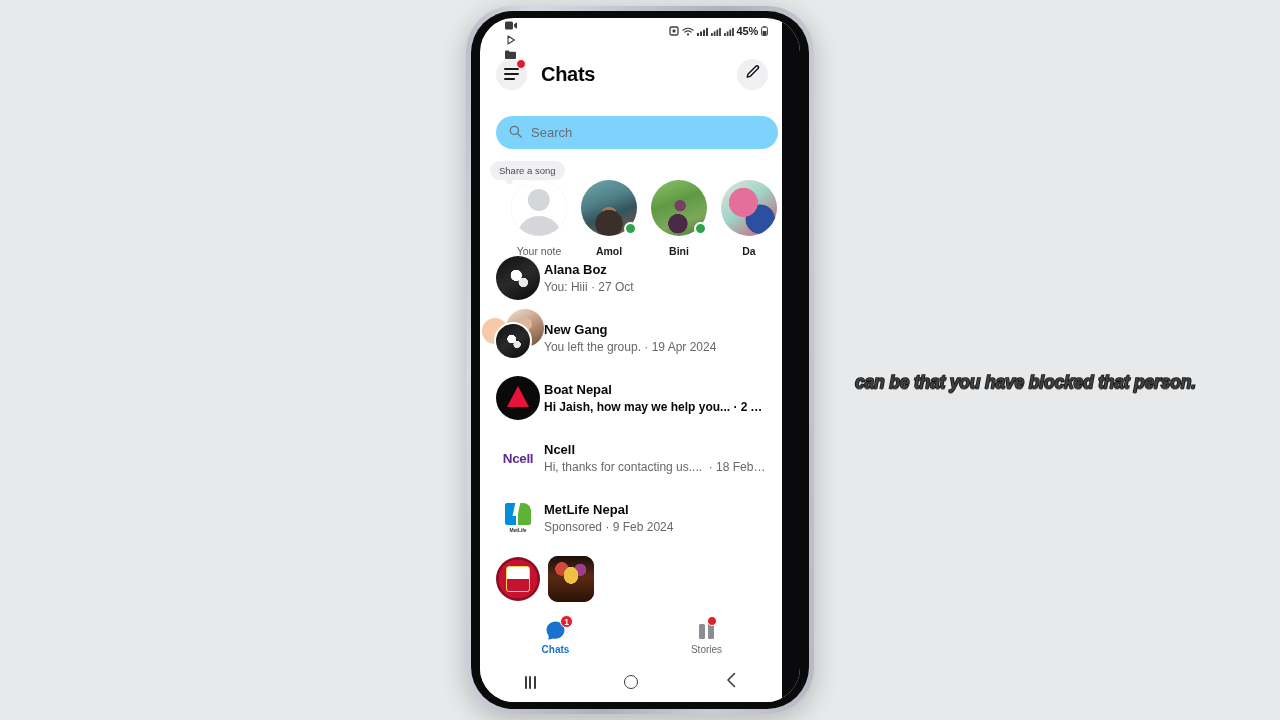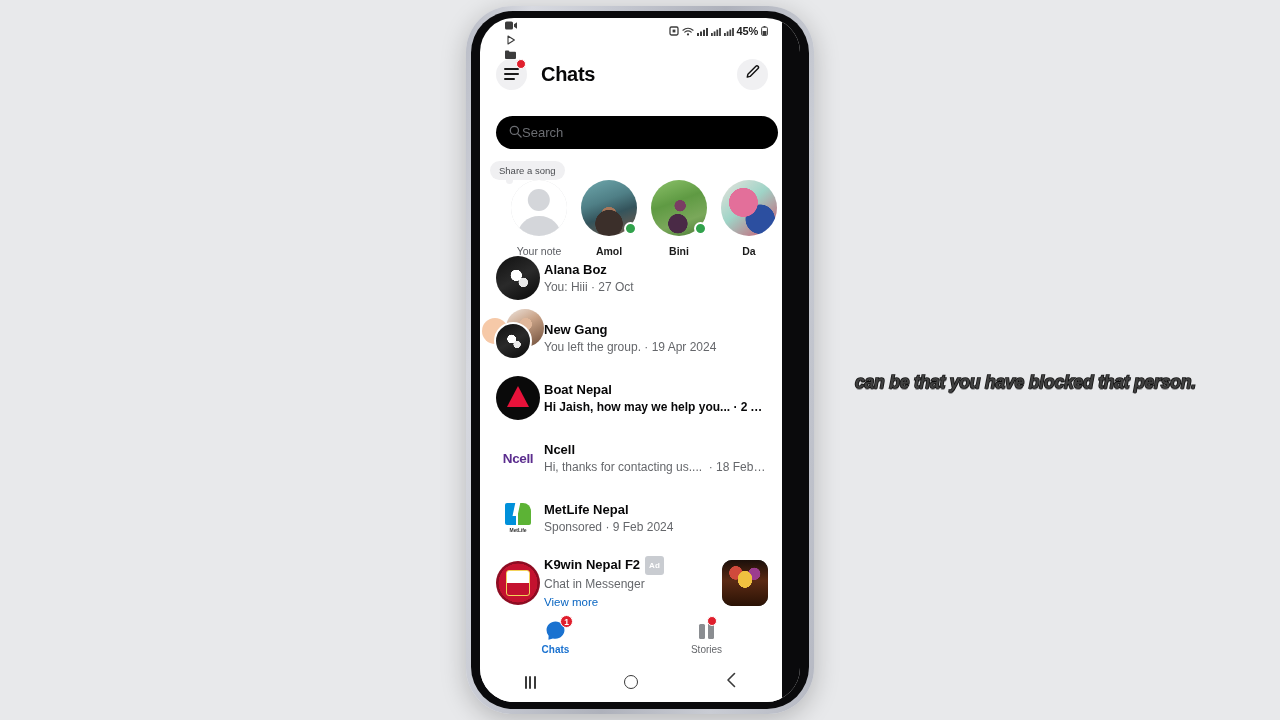--- a/index.html
+++ b/index.html
@@ -67,22 +67,22 @@
     margin-left:14px;font-size:20px;font-weight:bold;color:#080809;letter-spacing:-.3px;
   }
   #compose-btn{
     margin-left:auto;width:31px;height:31px;border-radius:50%;
     background:#f0f0f2;display:flex;align-items:center;justify-content:center;cursor:pointer;
   }
 
   
   #search-bar{
     position:absolute;left:16px;top:98px;width:282px;height:33px;
-    background:#000000;border-radius:18px;display:flex;align-items:center;
-    padding:0 13px;box-sizing:border-box;
+    background:#7dd3fc;border-radius:18px;display:flex;align-items:center;
+    padding:0 13px;box-sizing:border-box;gap:9px;
   }
   #search-placeholder{font-size:13px;color:#6b6d72;}
 
   
   #notes-row{
     position:absolute;left:0;top:140px;width:302px;height:95px;
     display:flex;gap:0px;padding-left:24px;box-sizing:border-box;
   }
   .note-cell{width:70px;flex:0 0 auto;display:flex;flex-direction:column;align-items:center;cursor:pointer;}
   .note-av-wrap{position:relative;width:56px;height:56px;margin-top:22px;}
@@ -457,27 +457,20 @@
         </div>
       </div>
     </div>
 
     <div class="chat-row">
       <div class="row-avatar">
         <div class="circ av-k9">
             <div class="k9-inner"></div>
           </div>
       </div>
-      <div class="row-text">
-        <div class="row-title">
-          <span>K9win Nepal F2</span><span class="ad-badge">Ad</span>
-        </div>
-        <div class="row-sub">Chat in Messenger</div>
-        <div class="row-link">View more</div>
-      </div>
       <div class="row-thumb">
           <div class="thumb-art"></div>
         </div>
     </div>
 
     <div class="chat-row">
       <div class="row-avatar">
         <div class="circ av-blank">
           <div class="placeholder-person" style="background:#e4e6eb">
             

